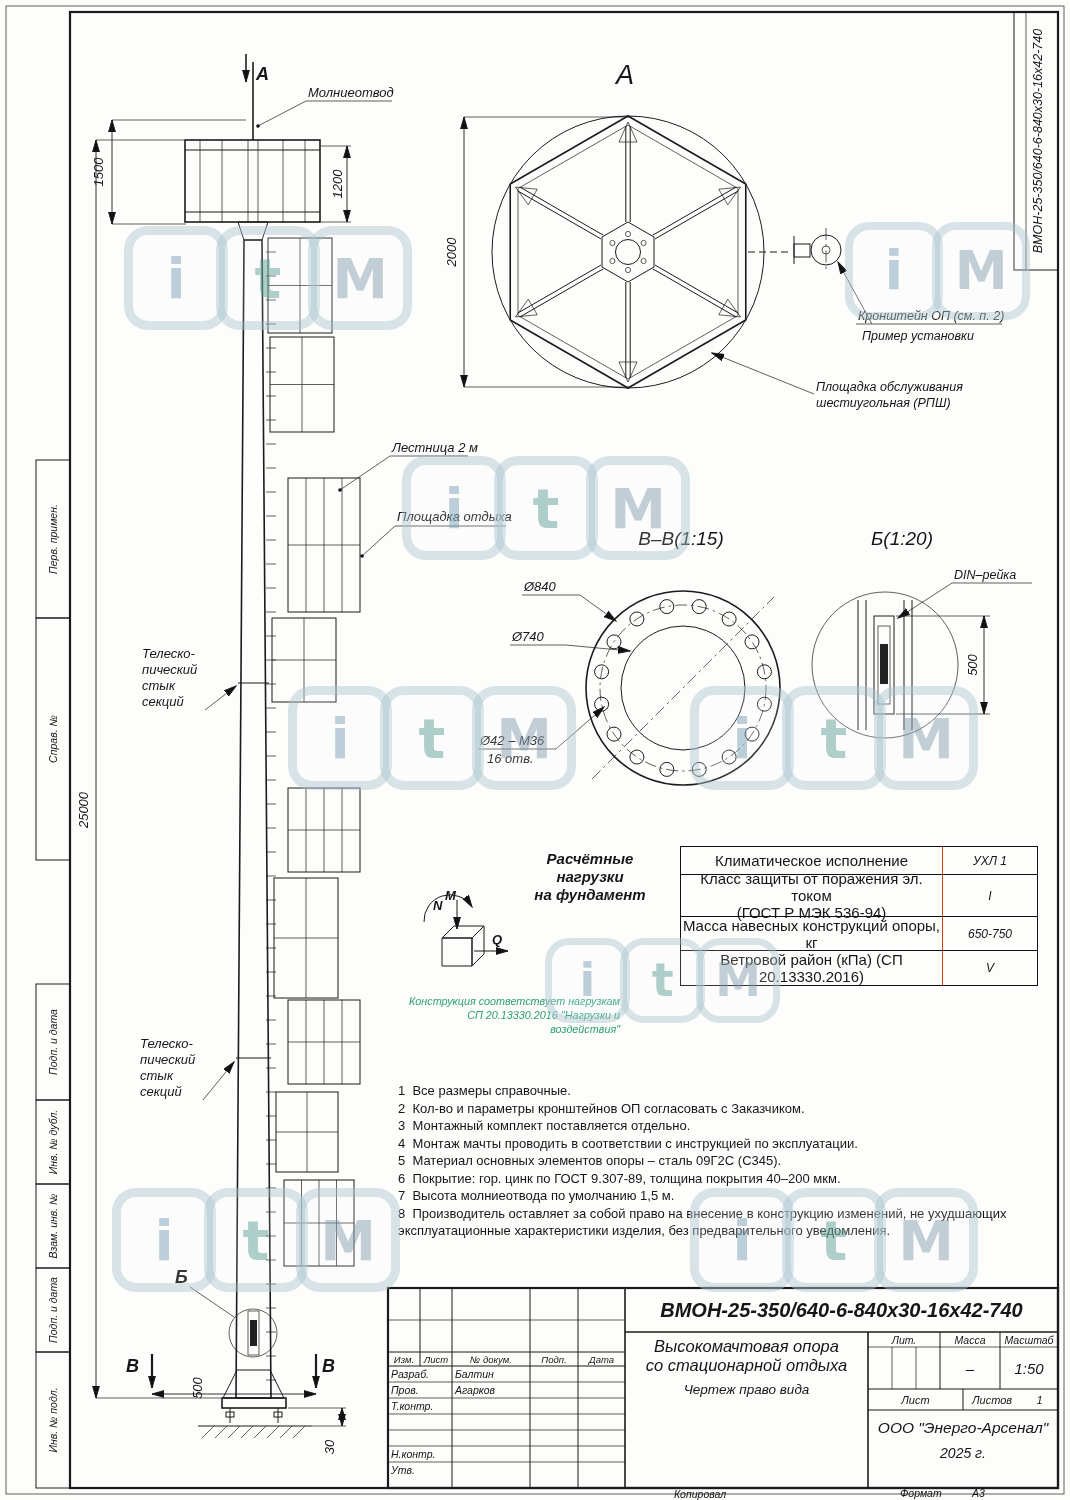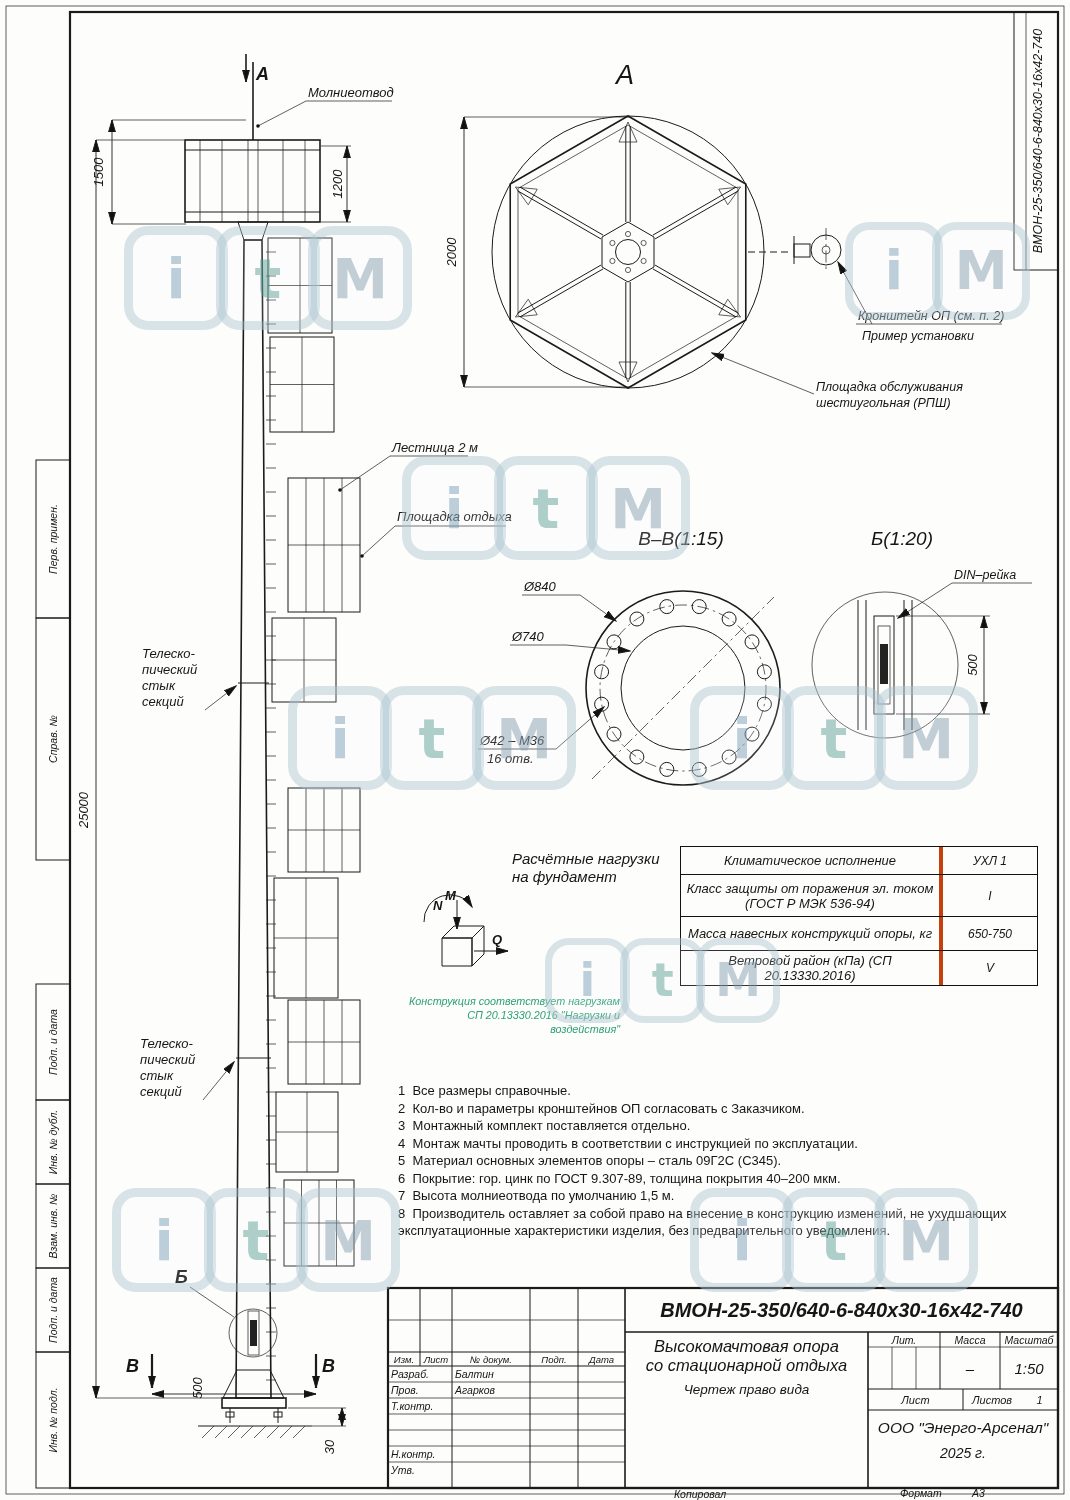--- a/index.html
+++ b/index.html
@@ -21,35 +21,35 @@
   #draw .t{font-size:13px}
   #draw .t12{font-size:12.5px}
   #draw .t11{font-size:10.5px}
   #draw .tb{font-size:13px;font-weight:bold}
   #draw .mid{font-size:18px;font-weight:bold}
   #draw .big{font-size:27px}
   #draw .vt{font-size:19px}
   .tbx{position:absolute;display:flex;align-items:center;justify-content:center;
        font-style:italic;color:#161616;z-index:2;text-align:center}
   .tbl{position:absolute;font-style:italic;font-size:10.5px;line-height:16px;color:#161616;z-index:2}
-  #loads-title{position:absolute;left:512px;top:850px;width:156px;text-align:left;
-       font-style:italic;font-weight:400;font-size:15px;line-height:18px;z-index:2}
+  #loads-title{position:absolute;left:512px;top:850px;width:156px;text-align:center;
+       font-style:italic;font-weight:700;font-size:15px;line-height:18px;z-index:2}
   #loads-table{position:absolute;left:528px;top:902px;width:128px;border:1.5px solid #111;z-index:2}
   .ld-row{display:flex;height:27px;border-bottom:1px solid #111}
   .ld-row:last-child{border-bottom:none}
   .ld-l{width:70px;border-right:1px solid #111;display:flex;align-items:center;
         padding-left:6px;font-style:italic;font-size:13px;box-sizing:border-box}
   .ld-r{flex:1}
   #green-note{position:absolute;left:396px;top:994px;width:224px;text-align:right;
        font-style:italic;font-size:10.8px;line-height:14px;color:#2ea077;z-index:2}
   #spec-table{position:absolute;left:680px;top:846px;width:356px;border:1.6px solid #111;z-index:2}
   .sp-row{display:flex;border-bottom:1px solid #111;box-sizing:border-box}
   .sp-row:last-child{border-bottom:none}
-  .sp-p{width:262px;border-right:4px solid #c2410c;display:flex;flex-direction:column;align-items:center;
-        justify-content:center;font-style:italic;font-size:13px;text-align:center;box-sizing:border-box}
+  .sp-p{width:262px;border-right:1px solid #c2410c;display:flex;flex-direction:column;align-items:center;
+        justify-content:center;font-size:15px;text-align:center;box-sizing:border-box}
   .sp-v{flex:1;display:flex;align-items:center;justify-content:center;font-style:italic;font-size:12px}
   #notes{position:absolute;left:398px;top:1082px;width:612px;
         font-size:13px;line-height:17.5px;z-index:2}
   .note{white-space:pre-wrap}
   #wm{position:absolute;left:0;top:0;width:1070px;height:1500px;z-index:3;pointer-events:none}
   .wm-tile{position:absolute;border:9px solid rgba(164,190,203,.5);border-radius:24px;
         background:rgba(240,246,248,.18);display:flex;align-items:center;justify-content:center;
         font-family:"DejaVu Sans",sans-serif;font-weight:bold;opacity:.8}
   .wm-i{color:rgba(122,160,182,.62)}
   .wm-t{color:rgba(92,160,148,.62)}

